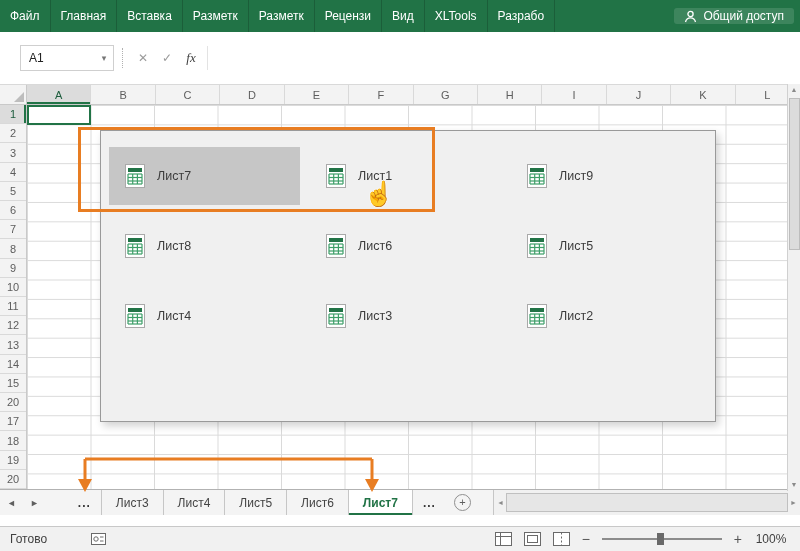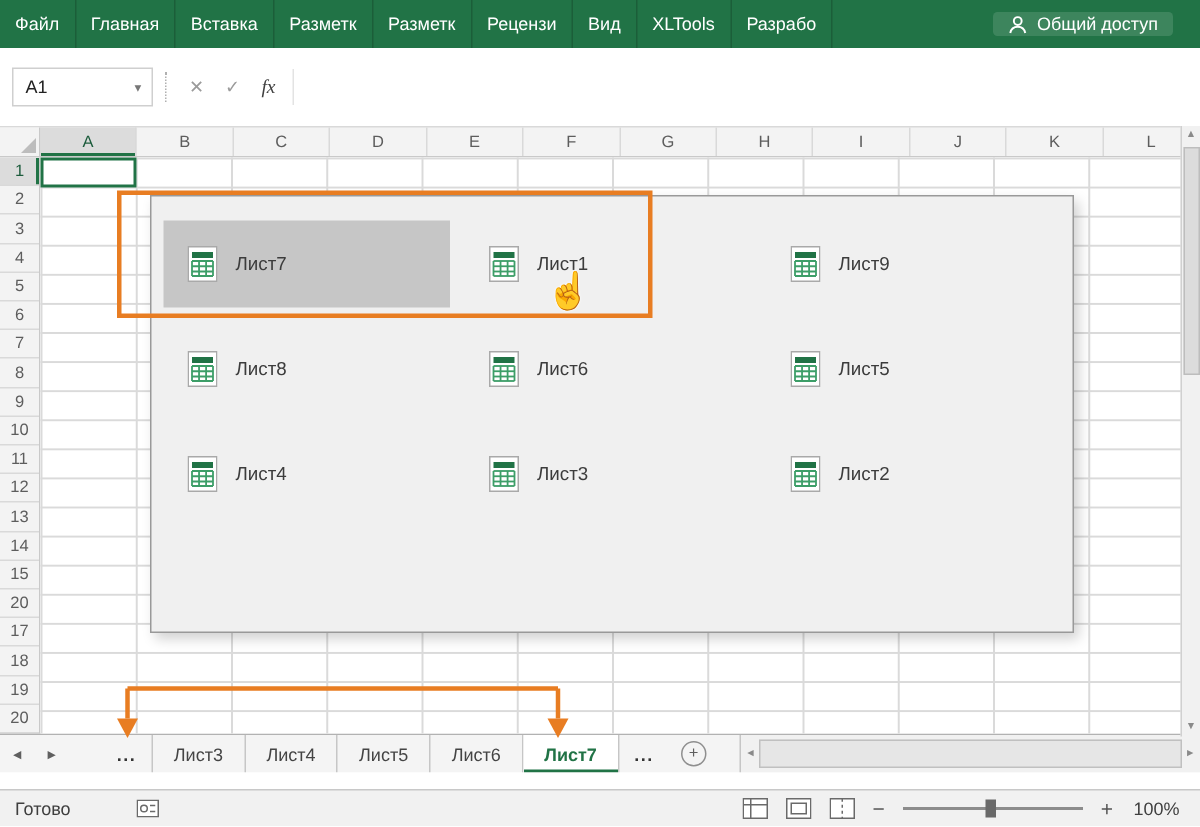--- a/index.html
+++ b/index.html
@@ -5,26 +5,26 @@
 <style>
   html,body { margin:0; padding:0; background:#fff; }
   .app { width:800px; height:551px; position:relative; overflow:hidden;
          font-family:"Liberation Sans", sans-serif; display:flex; flex-direction:column; background:#fff; }
 
   
   .ribbon { flex:0 0 32px; background:var(--ribbon-green,#217346); display:flex; align-items:stretch; }
   .ribbon-tabs { display:flex; align-items:stretch; flex:1 1 auto; overflow:hidden; }
   .ribbon-tab { display:flex; align-items:center; padding:0 10px; color:#fff; font-size:12px;
                 border-right:1px solid rgba(0,0,0,.18); white-space:nowrap; cursor:pointer; }
-  .share-button { flex:0 0 auto; margin-left:auto; align-self:center; margin-right:18px; display:flex;
+  .share-button { flex:0 0 auto; margin-left:auto; align-self:center; margin-right:6px; display:flex;
                   align-items:center; gap:6px; color:#fff; font-size:12px;
                   background:rgba(255,255,255,.13); padding:1px 10px; border-radius:3px; white-space:nowrap; cursor:pointer; }
 
   
-  .fbar { flex:0 0 52px; display:flex; align-items:center; padding-left:8px; background:#fff; }
+  .fbar { flex:0 0 52px; display:flex; align-items:center; padding-left:20px; background:#fff; }
   .name-box { width:92px; height:24px; border:1px solid #cfcfcf; display:flex; align-items:center; background:#fff; }
   .nb-val { flex:1; padding-left:8px; font-size:12px; color:#222; }
   .nb-dd { width:18px; text-align:center; color:#777; font-size:9px; }
   .fbar-sep { border-left:1px dotted #b0b0b0; height:20px; margin:0 8px; }
   .fbtn { width:24px; text-align:center; font-size:12px; color:#9b9b9b; cursor:pointer; }
   .fbtn.fx { font-style:italic; font-family:"Liberation Serif", serif; color:#404040; font-size:13px; }
   .formula-input { flex:1; height:24px; border-left:1px solid #e3e3e3; margin-left:4px; background:#fff; }
 
   
   .colrow { flex:0 0 19px; display:flex; background:#f3f3f3; border-top:1px solid #d9d9d9; border-bottom:1px solid #c9c9c9; }

